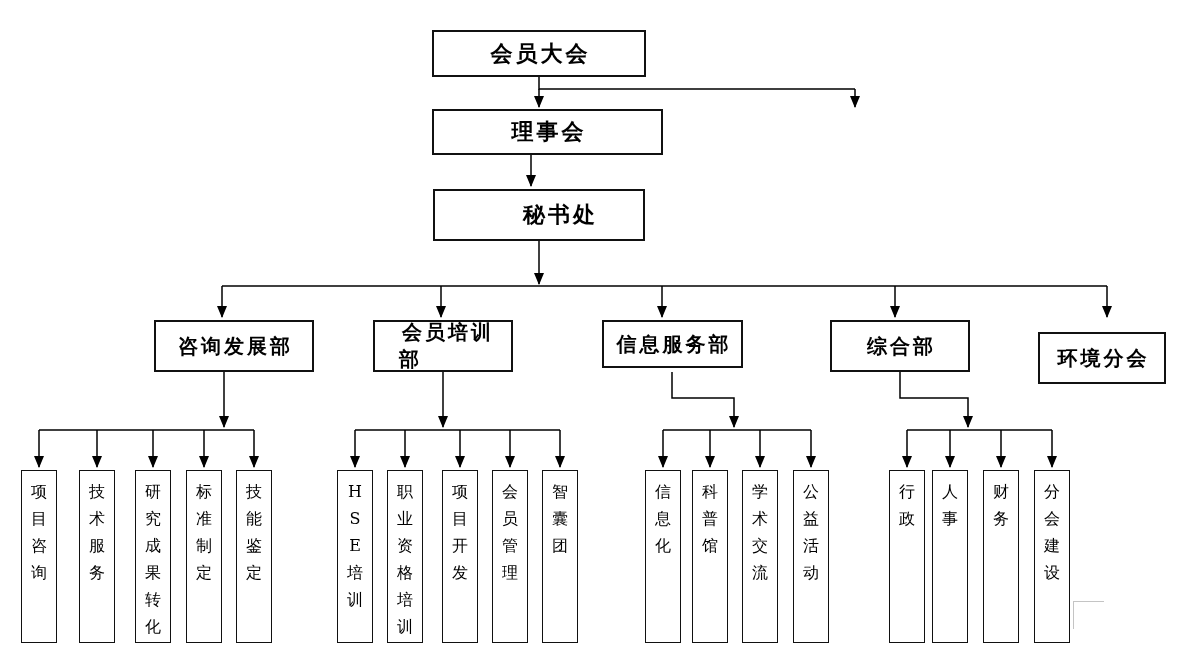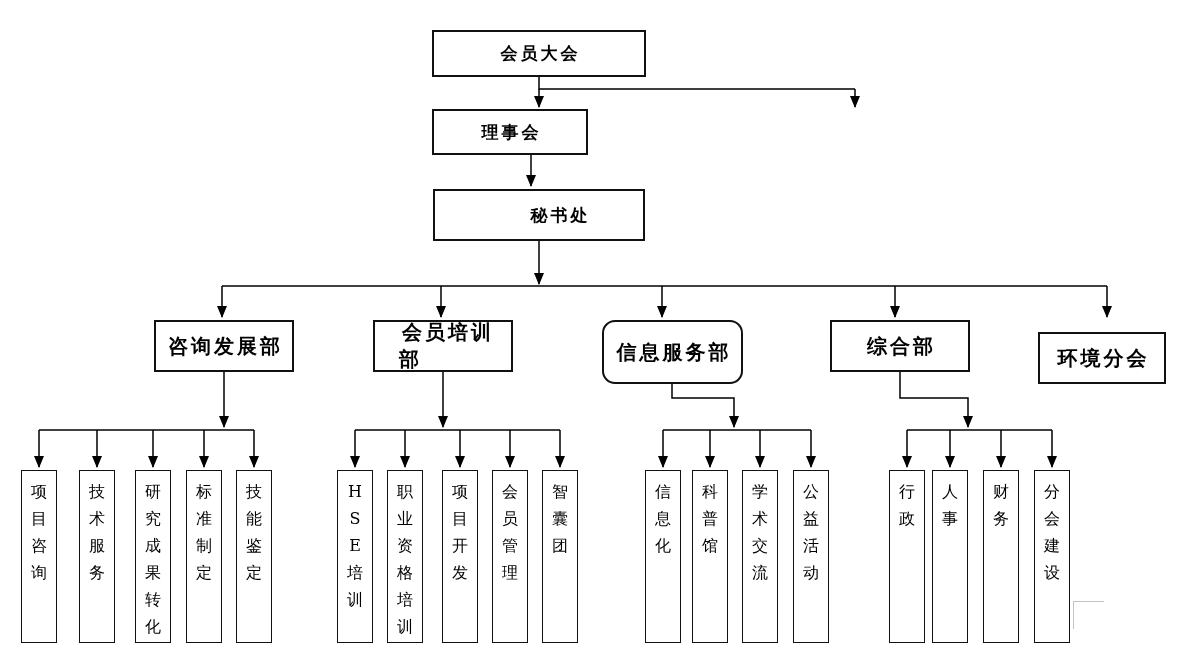--- a/index.html
+++ b/index.html
@@ -6,21 +6,21 @@
   .stage{
     position:relative;width:1190px;height:657px;background:#ffffff;
     font-family:"DejaVu Serif","Liberation Serif",serif;color:#000;overflow:hidden;
   }
   .connectors{position:absolute;left:0;top:0;width:1190px;height:657px;}
   .hbox{
     position:absolute;box-sizing:border-box;border:2px solid #111;background:#fff;
     display:flex;align-items:center;justify-content:center;
     font-weight:700;letter-spacing:3px;text-indent:3px;
   }
-  .lv1{font-size:17px;}
+  .lv1{font-size:22px;}
   .lv2{font-size:20px;}
   .vbox{
     position:absolute;box-sizing:border-box;border:1px solid #111;background:#fff;
     width:36px;height:173px;padding-top:7px;
     font-size:16px;line-height:27px;text-align:center;white-space:pre-line;font-weight:400;
   }
   .corner-mark{
     position:absolute;left:1073px;top:601px;width:30px;height:27px;
     border-left:1px solid #c4c4c4;border-top:1px solid #c4c4c4;
   }
@@ -80,27 +80,27 @@
       <path d="M907 430 H1052"></path>
       <path d="M907 430 V467" marker-end="url(#arrow)"></path>
       <path d="M950 430 V467" marker-end="url(#arrow)"></path>
       <path d="M1001 430 V467" marker-end="url(#arrow)"></path>
       <path d="M1052 430 V467" marker-end="url(#arrow)"></path>
     </g>
   </svg>
 
   <div class="hbox lv1" style="left:432px;top:30px;width:214px;height:47px;">会员大会</div>
 
-  <div class="hbox lv1" style="left:432px;top:109px;width:156px;height:46px;">理事会</div>
+  <div class="hbox lv1" style="left:432px;top:109px;width:231px;height:46px;">理事会</div>
 
   <div class="hbox lv1" style="left:433px;top:189px;width:212px;height:52px;padding-left:40px;">秘书处</div>
 
-  <div class="hbox lv2" style="left:154px;top:320px;width:140px;height:52px;">咨询发展部</div>
+  <div class="hbox lv2" style="left:154px;top:320px;width:160px;height:52px;">咨询发展部</div>
   <div class="hbox lv2" style="left:373px;top:320px;width:140px;height:52px;padding-left:24px;">会员培训部</div>
-  <div class="hbox lv2" style="left:602px;top:320px;width:141px;height:64px;border-radius:13px;">信息服务部</div>
+  <div class="hbox lv2" style="left:602px;top:320px;width:141px;height:48px;">信息服务部</div>
   <div class="hbox lv2" style="left:830px;top:320px;width:140px;height:52px;">综合部</div>
   <div class="hbox lv2" style="left:1038px;top:332px;width:128px;height:52px;">环境分会</div>
 
   <div class="vbox" style="left:21px;top:470px;">项
 目
 咨
 询</div>
   <div class="vbox" style="left:79px;top:470px;">技
 术
 服

